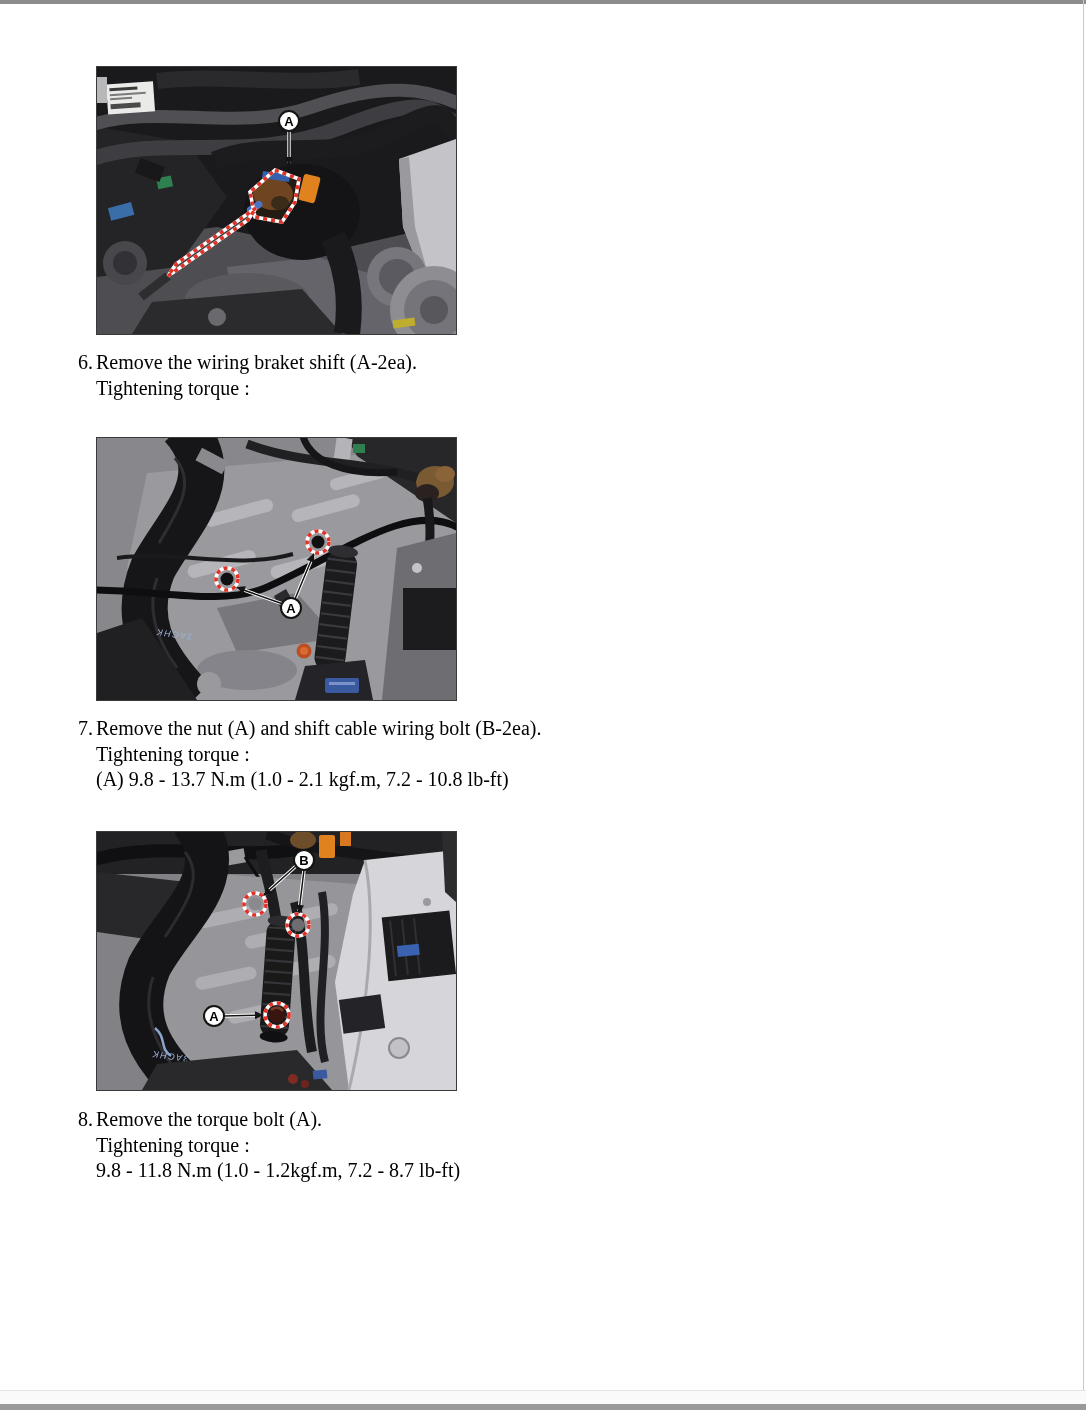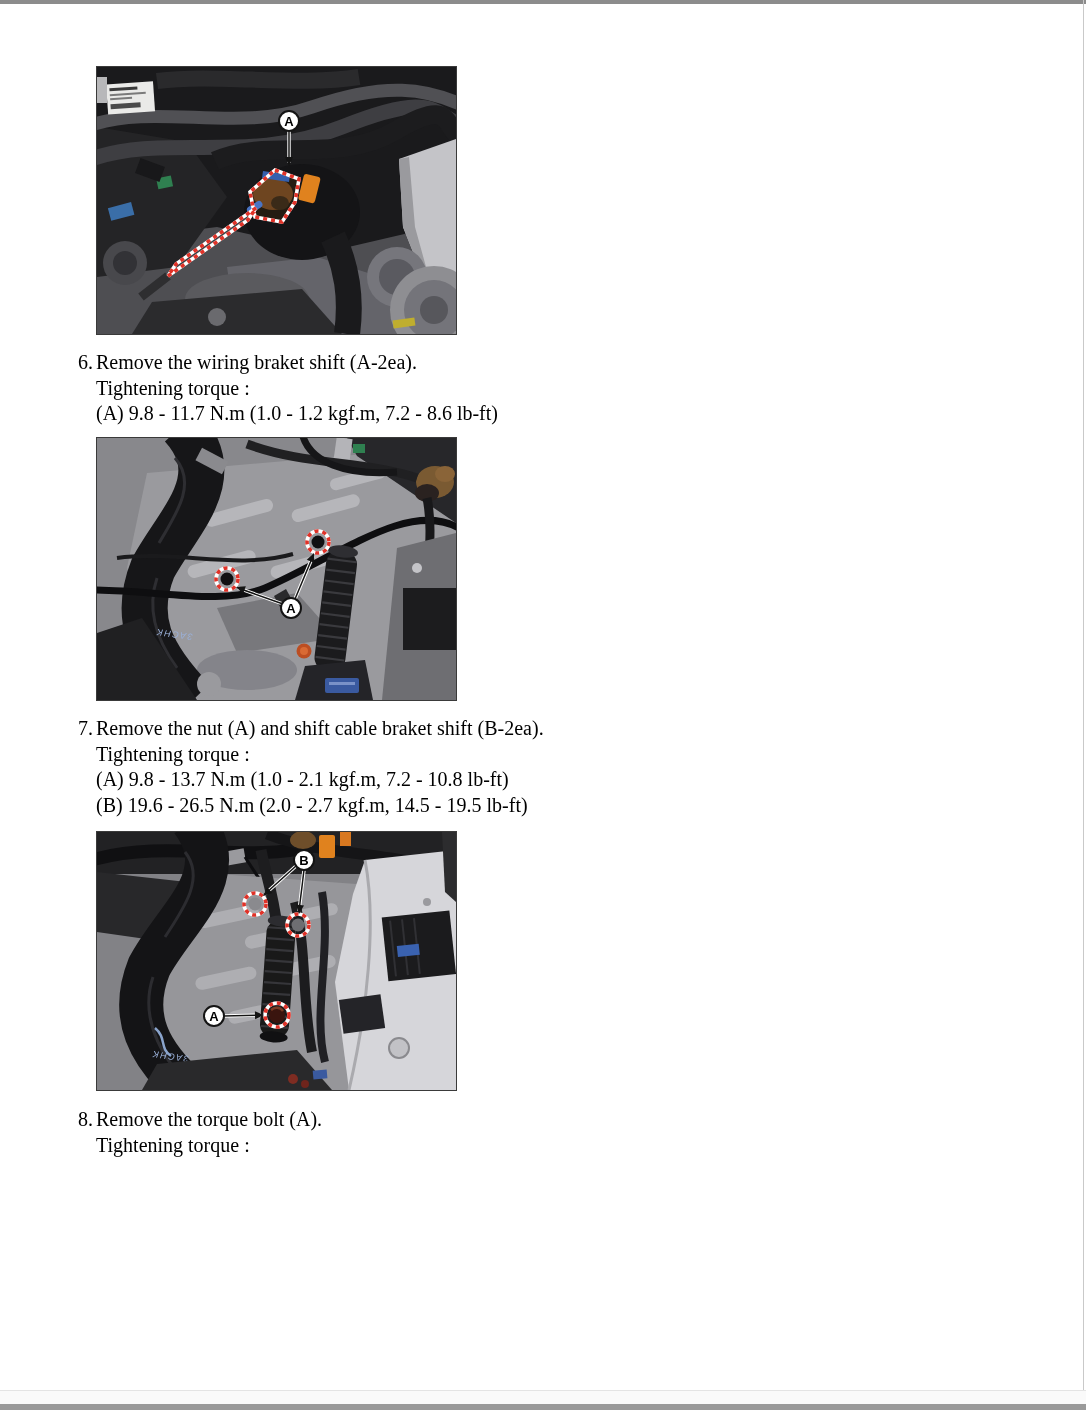--- a/index.html
+++ b/index.html
@@ -108,21 +108,20 @@
         <text class="bubble-t" x="192" y="58.5">A</text>
       </g>
     </svg>
   </figure>
 
   <div class="step" style="top:350px;">
     <span class="num">6.</span>
     <div class="body">
       <div>Remove the wiring braket shift (A-2ea).</div>
       <div>Tightening torque :</div>
-      <div>(A) 9.8 - 11.7 N.m (1.0 - 1.2 kgf.m, 7.2 - 8.6 lb-ft)</div>
     </div>
   </div>
 
   <figure class="photo" style="top:437px;">
     <svg width="359" height="262" viewBox="0 0 359 262">
       <rect width="359" height="262" fill="#88888c"></rect>
 
       <polygon points="50,35 359,8 359,262 75,262 30,130" fill="#9a9a9e"></polygon>
       <g fill="#b6b6ba" transform="rotate(-15 180 120)">
         <rect x="120" y="60" width="70" height="13" rx="6.5"></rect>
@@ -204,24 +203,23 @@
         <polygon class="ah" points="0,0 -9,4 -9,-4" transform="translate(217,115) rotate(-67)"></polygon>
         <circle class="bubble" cx="194" cy="170" r="10"></circle>
         <text class="bubble-t" x="194" y="174.5">A</text>
       </g>
     </svg>
   </figure>
 
   <div class="step" style="top:716px;">
     <span class="num">7.</span>
     <div class="body">
-      <div>Remove the nut (A) and shift cable braket shift (B-2ea).</div>
+      <div>Remove the nut (A) and shift cable wiring bolt (B-2ea).</div>
       <div>Tightening torque :</div>
       <div>(A) 9.8 - 13.7 N.m (1.0 - 2.1 kgf.m, 7.2 - 10.8 lb-ft)</div>
-      <div>(B) 19.6 - 26.5 N.m (2.0 - 2.7 kgf.m, 14.5 - 19.5 lb-ft)</div>
     </div>
   </div>
 
   <figure class="photo" style="top:831px;">
     <svg width="359" height="258" viewBox="0 0 359 258">
       <rect width="359" height="258" fill="#828286"></rect>
 
       <rect x="0" y="0" width="359" height="42" fill="#222224"></rect>
       <path d="M-5,28 C70,6 150,32 215,14" stroke="#101012" stroke-width="13" fill="none"></path>
       <path d="M170,2 C230,26 300,18 365,44" stroke="#151517" stroke-width="11" fill="none"></path>
@@ -324,18 +322,19 @@
         <text class="bubble-t" x="117" y="188.5">A</text>
       </g>
     </svg>
   </figure>
 
   <div class="step" style="top:1107px;">
     <span class="num">8.</span>
     <div class="body">
       <div>Remove the torque bolt (A).</div>
       <div>Tightening torque :</div>
+      <div>9.8 - 11.8 N.m (1.0 - 1.2kgf.m, 7.2 - 8.7 lb-ft)</div>
     </div>
   </div>
 
   <div class="edge-bottom-strip"></div>
   <div class="edge-bottom"></div>
 </div>
 
 </body></html>

